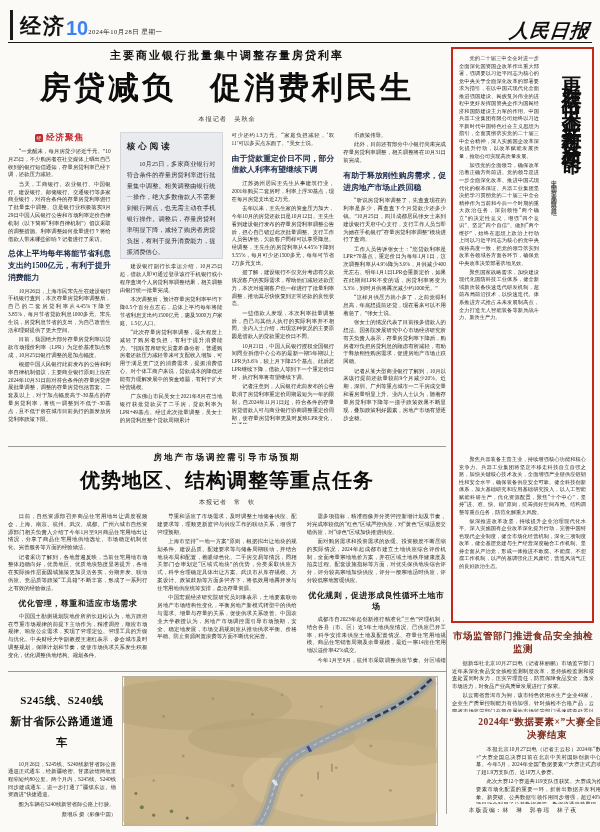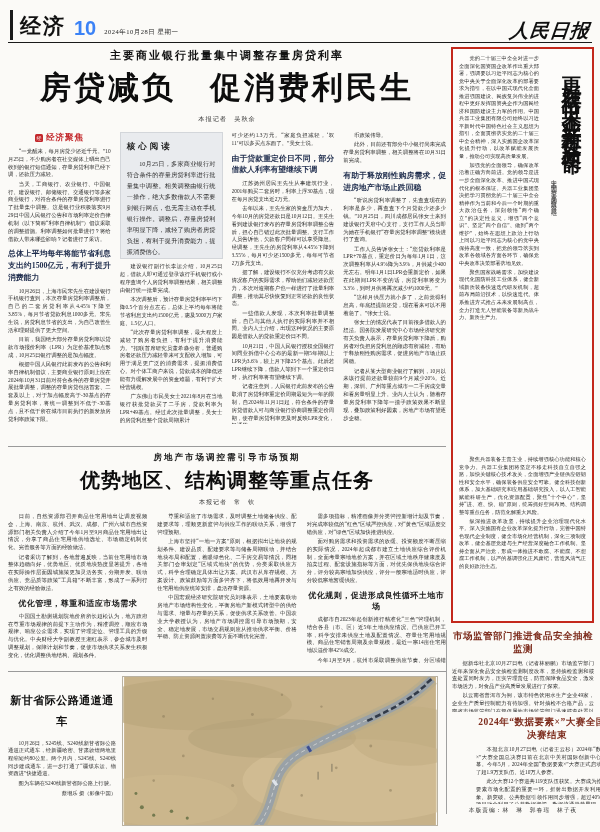--- a/index.html
+++ b/index.html
@@ -2,21 +2,21 @@
 <html><head>
 <meta charset="utf-8">
 <style>
   * { margin:0; padding:0; box-sizing:border-box; }
   html,body { width:600px; height:832px; }
   body { background:#d8d5cd; font-family:"Liberation Serif", serif; }
   .page { position:relative; width:600px; height:832px; background:#fbfaf7; overflow:hidden; color:#222; }
 
   
   .mast { position:absolute; left:10px; top:10px; right:8px; height:34px; }
-  .mast-left { position:absolute; left:0; top:0; display:flex; align-items:flex-end; gap:8px;
+  .mast-left { position:absolute; left:0; top:0; display:flex; align-items:flex-end; 
                border-left:3px solid #1a1a1a; padding-left:7px; height:30px; }
   .section-name { font-family:"Liberation Sans",sans-serif; font-weight:bold; font-size:21px; letter-spacing:2px; color:#111; }
   .page-no { font-family:"Liberation Sans",sans-serif; font-weight:bold; font-size:20px; color:#3b82f6; }
   .mast-date { font-size:6.5px; color:#222; padding-bottom:3px; letter-spacing:.5px; }
   .masthead { position:absolute; right:2px; bottom:0; font-size:19px; font-weight:bold; font-style:italic;
               letter-spacing:1px; color:#101010; transform:skewX(-6deg); }
   .header-rule { position:absolute; left:8px; right:8px; top:42px; border-top:1.6px solid #1a1a1a; }
 
   
   .para { font-size:5.4px; line-height:1.45; text-align:justify; text-indent:2em; color:#2b2b2b; margin-bottom:1.5px; }
@@ -215,20 +215,21 @@
           </div>
       </div>
     </div>
   </section>
 
   <div class="rule-mid2"></div>
   <div class="vrule-bottom"></div>
 
   <section class="road-art">
     <div class="road-headline">
+      <div>S245线、S240线</div>
       <div>新甘省际公路通道通车</div>
     </div>
     <div class="road-body">
         <p class="para">10月26日，S245线、S240线新甘省际公路通道正式通车，经新疆哈密、甘肃敦煌两地里程缩短约80公里。两个月内，S245线、S240线同步建成通车，进一步打通了“疆煤东运、物资西进”快捷通道。</p>
         <p class="para">图为车辆在S240线新甘省际公路上行驶。</p>
       </div>
     <div class="road-credit">蔡增乐 摄（影像中国）</div>
   </section>
 
   <div class="photo">

